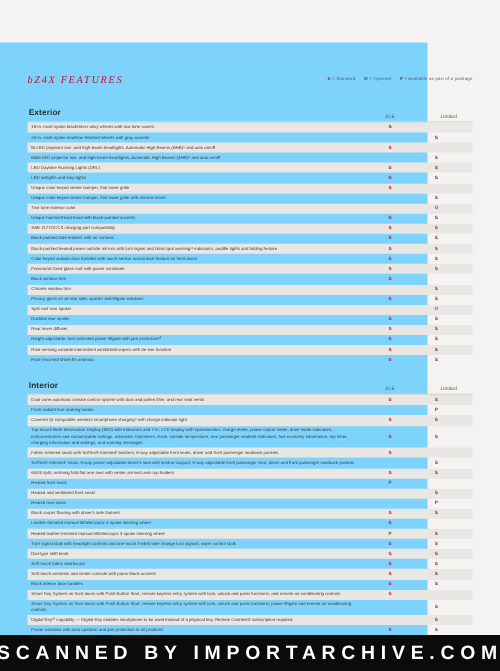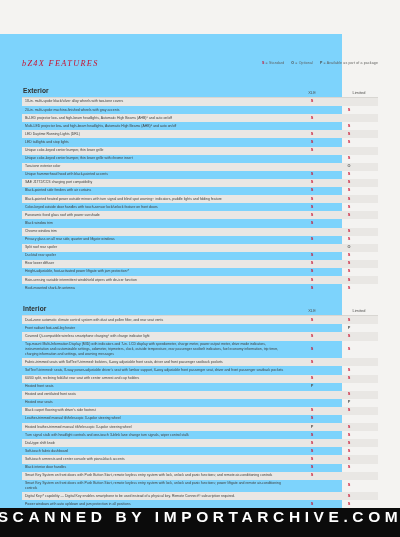--- a/index.html
+++ b/index.html
@@ -146,21 +146,21 @@
 
   
   .watermark {
     position: absolute;
     left: 0;
     bottom: 0;
     width: 400px;
     height: 29px;
     background: #0b0b0b;
     display: flex;
-    align-items: flex-start;
+    align-items: center;
     justify-content: center;
   }
   .watermark-text {
     color: #ffffff;
     font-size: 15.5px;
     font-weight: bold;
     letter-spacing: 4.6px;
     white-space: nowrap;
     font-family: "Liberation Sans", sans-serif;
   }

